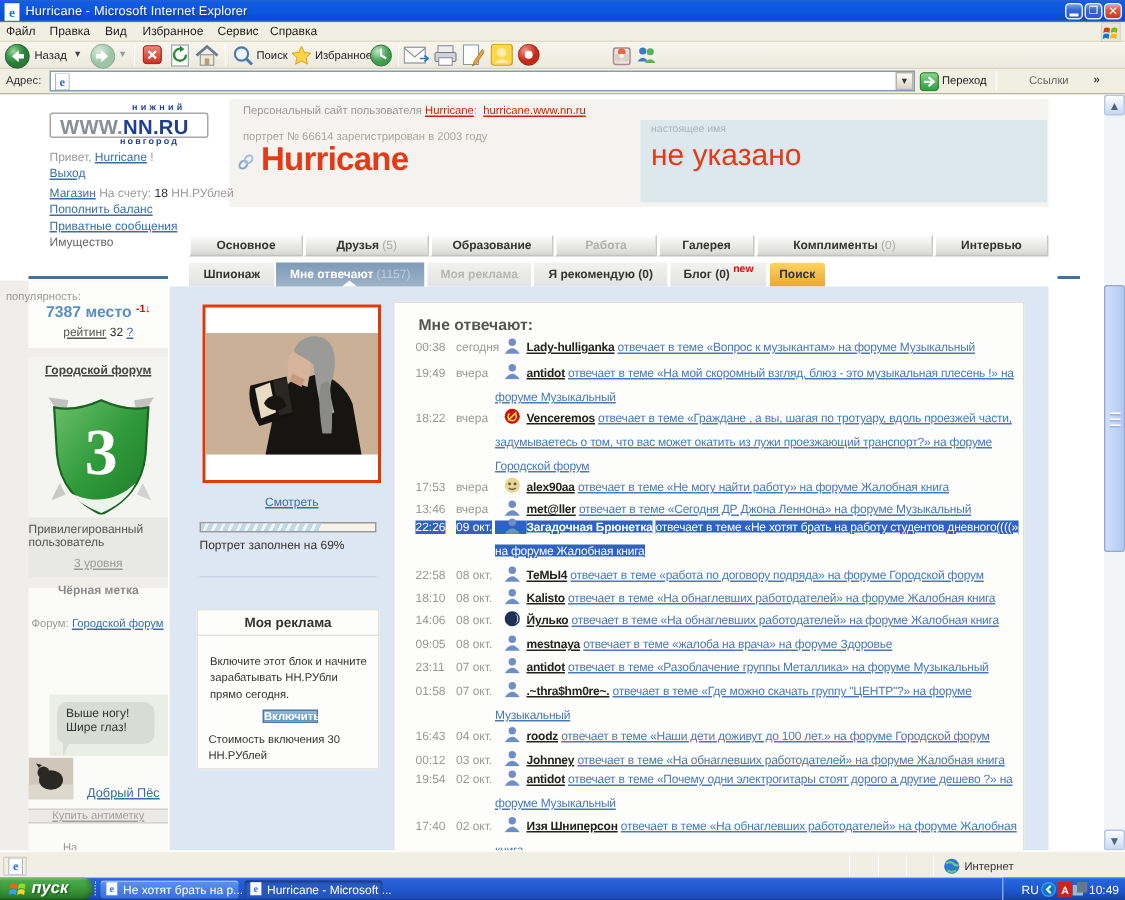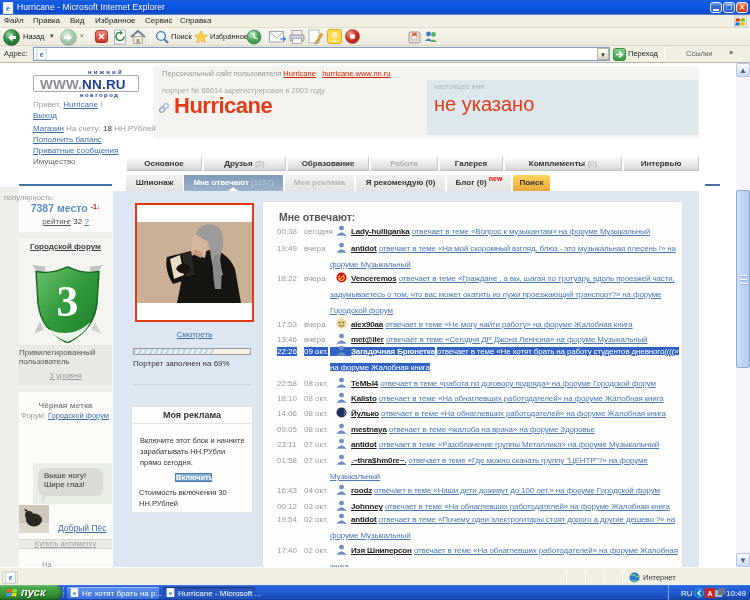--- a/index.html
+++ b/index.html
@@ -247,21 +247,21 @@
         </linearGradient>
       </defs>
   <path d="M39,4 C50,9 62,11 72,9 L70,42 C68,64 55,76 39,84 C23,76 10,64 8,42 L6,9 C16,11 28,9 39,4 Z" fill="url(#gsh)" stroke="#18641e" stroke-width="1.5"></path>
   <path d="M16,68 C32,77 50,75 63,62 C58,73 48,79 39,83 C30,79 22,75 16,68 Z" fill="#fff" opacity=".9"></path>
   <text x="39" y="56" text-anchor="middle" font-family="Liberation Serif" font-weight="bold" font-size="46" fill="#fff">3</text>
  </svg>
  <div class="abs" style="left:19px;top:282px;width:93px;height:40px;background:#e8e8e4"></div>
  <div class="abs" style="left:19px;top:285px;width:93px;font-size:8px;color:#555">Привилегированный<br>пользователь</div>
  <div class="abs" style="left:19px;top:308px;width:93px;text-align:center;font-size:8px;color:#999;text-decoration:underline">3 уровня</div>
  <div class="abs" style="left:19px;top:329px;width:93px;height:175px;background:#fbfbf8"></div>
- <div class="abs" style="left:19px;top:338px;width:93px;text-align:center;font-size:8px;font-weight:bold;color:#8a8a8a">Чёрная метка</div>
+ <div class="abs" style="left:19px;top:326px;width:93px;text-align:center;font-size:8px;font-weight:bold;color:#8a8a8a">Чёрная метка</div>
  <div class="abs" style="left:10px;top:348px;width:110px;text-align:center;font-size:7.5px"><span class="gry">Форум:</span> <span class="lk">Городской форум</span></div>
  <div class="abs" style="left:33px;top:400px;width:79px;height:41px;background:#e9efe5"></div>
  <div class="abs" style="left:38px;top:405px;width:65px;height:28px;background:#d9dcd4;border-radius:7px"></div>
  <div class="abs" style="left:44px;top:408px;font-size:8px;color:#333">Выше ногу!<br>Шире глаз!</div>
  <div class="abs" style="left:42px;top:431px;width:0;height:0;border-left:5px solid #d9dcd4;border-bottom:10px solid transparent"></div>
  <svg class="abs" style="left:19px;top:442px" width="30" height="28" viewBox="0 0 30 28">
       <rect width="30" height="28" fill="#cfc8ba"></rect>
       <rect y="18" width="30" height="10" fill="#ddd8cc"></rect>
       <ellipse cx="15" cy="15" rx="8" ry="6.5" fill="#2a2822"></ellipse>
       <circle cx="10" cy="10" r="4" fill="#2a2822"></circle>

